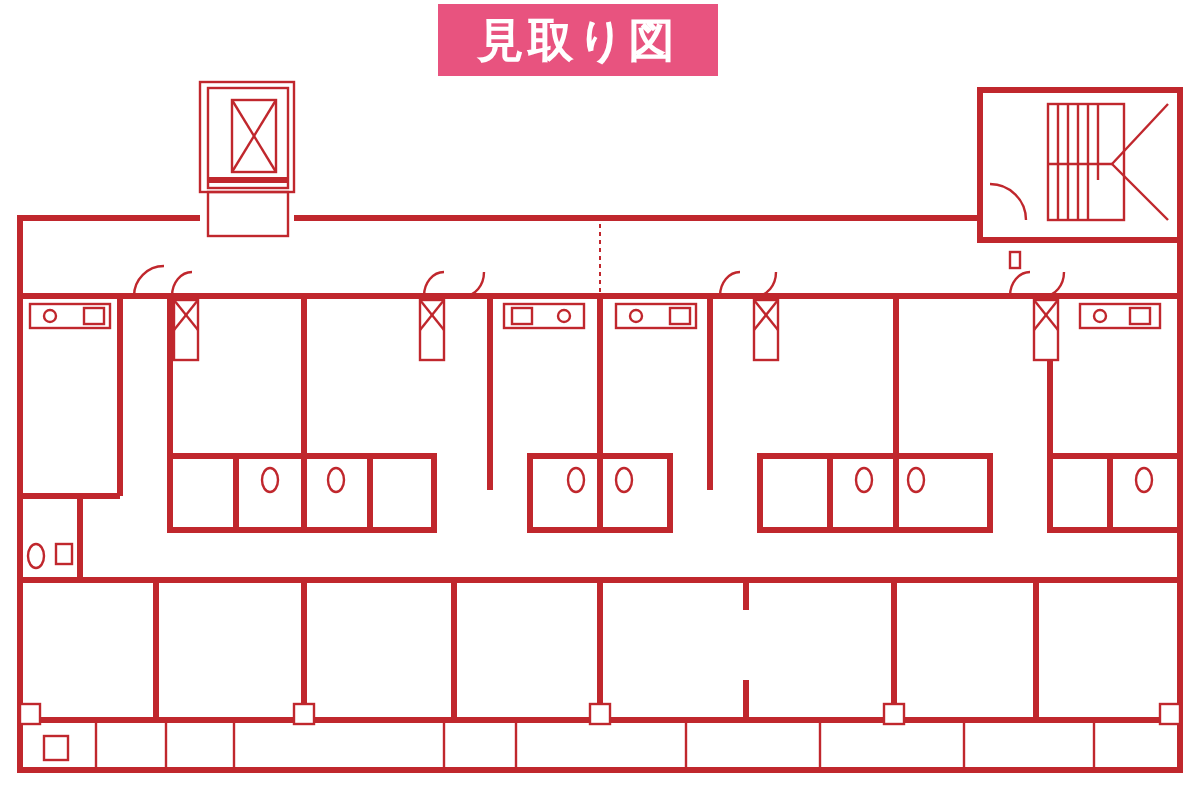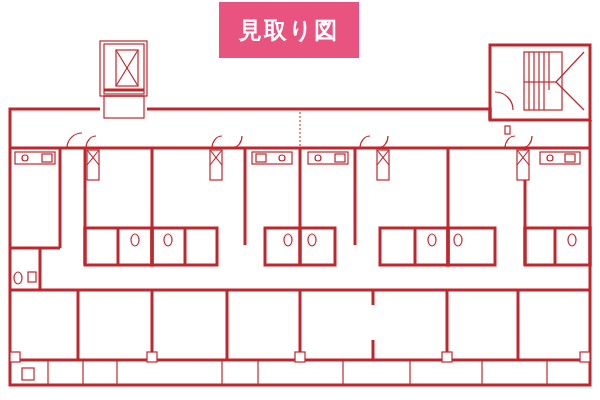--- a/index.html
+++ b/index.html
@@ -1,17 +1,17 @@
 <!DOCTYPE html>
 <html><head>
 <meta charset="utf-8">
 <style>
   html,body{margin:0;padding:0;background:#ffffff;}
   body{width:600px;height:400px;position:relative;overflow:hidden;font-family:"DejaVu Sans",sans-serif;}
-  .badge{position:absolute;left:219px;top:2px;width:140px;height:56px;background:#e8537f;color:#fff;
+  .badge{position:absolute;left:219px;top:2px;width:140px;height:36px;background:#e8537f;color:#fff;
     font-size:23px;font-weight:bold;display:flex;align-items:center;justify-content:center;letter-spacing:2px;}
   svg.plan{position:absolute;left:0;top:0;}
   .w{stroke:#c0272d;fill:none;stroke-width:3;}
   .t{stroke:#c0272d;fill:none;stroke-width:1.2;}
   .f{stroke:#c0272d;fill:#fff;stroke-width:1.2;}
   .d{stroke:#c0272d;fill:none;stroke-width:1;stroke-dasharray:2 2;}
 </style>
 </head>
 <body>
 

